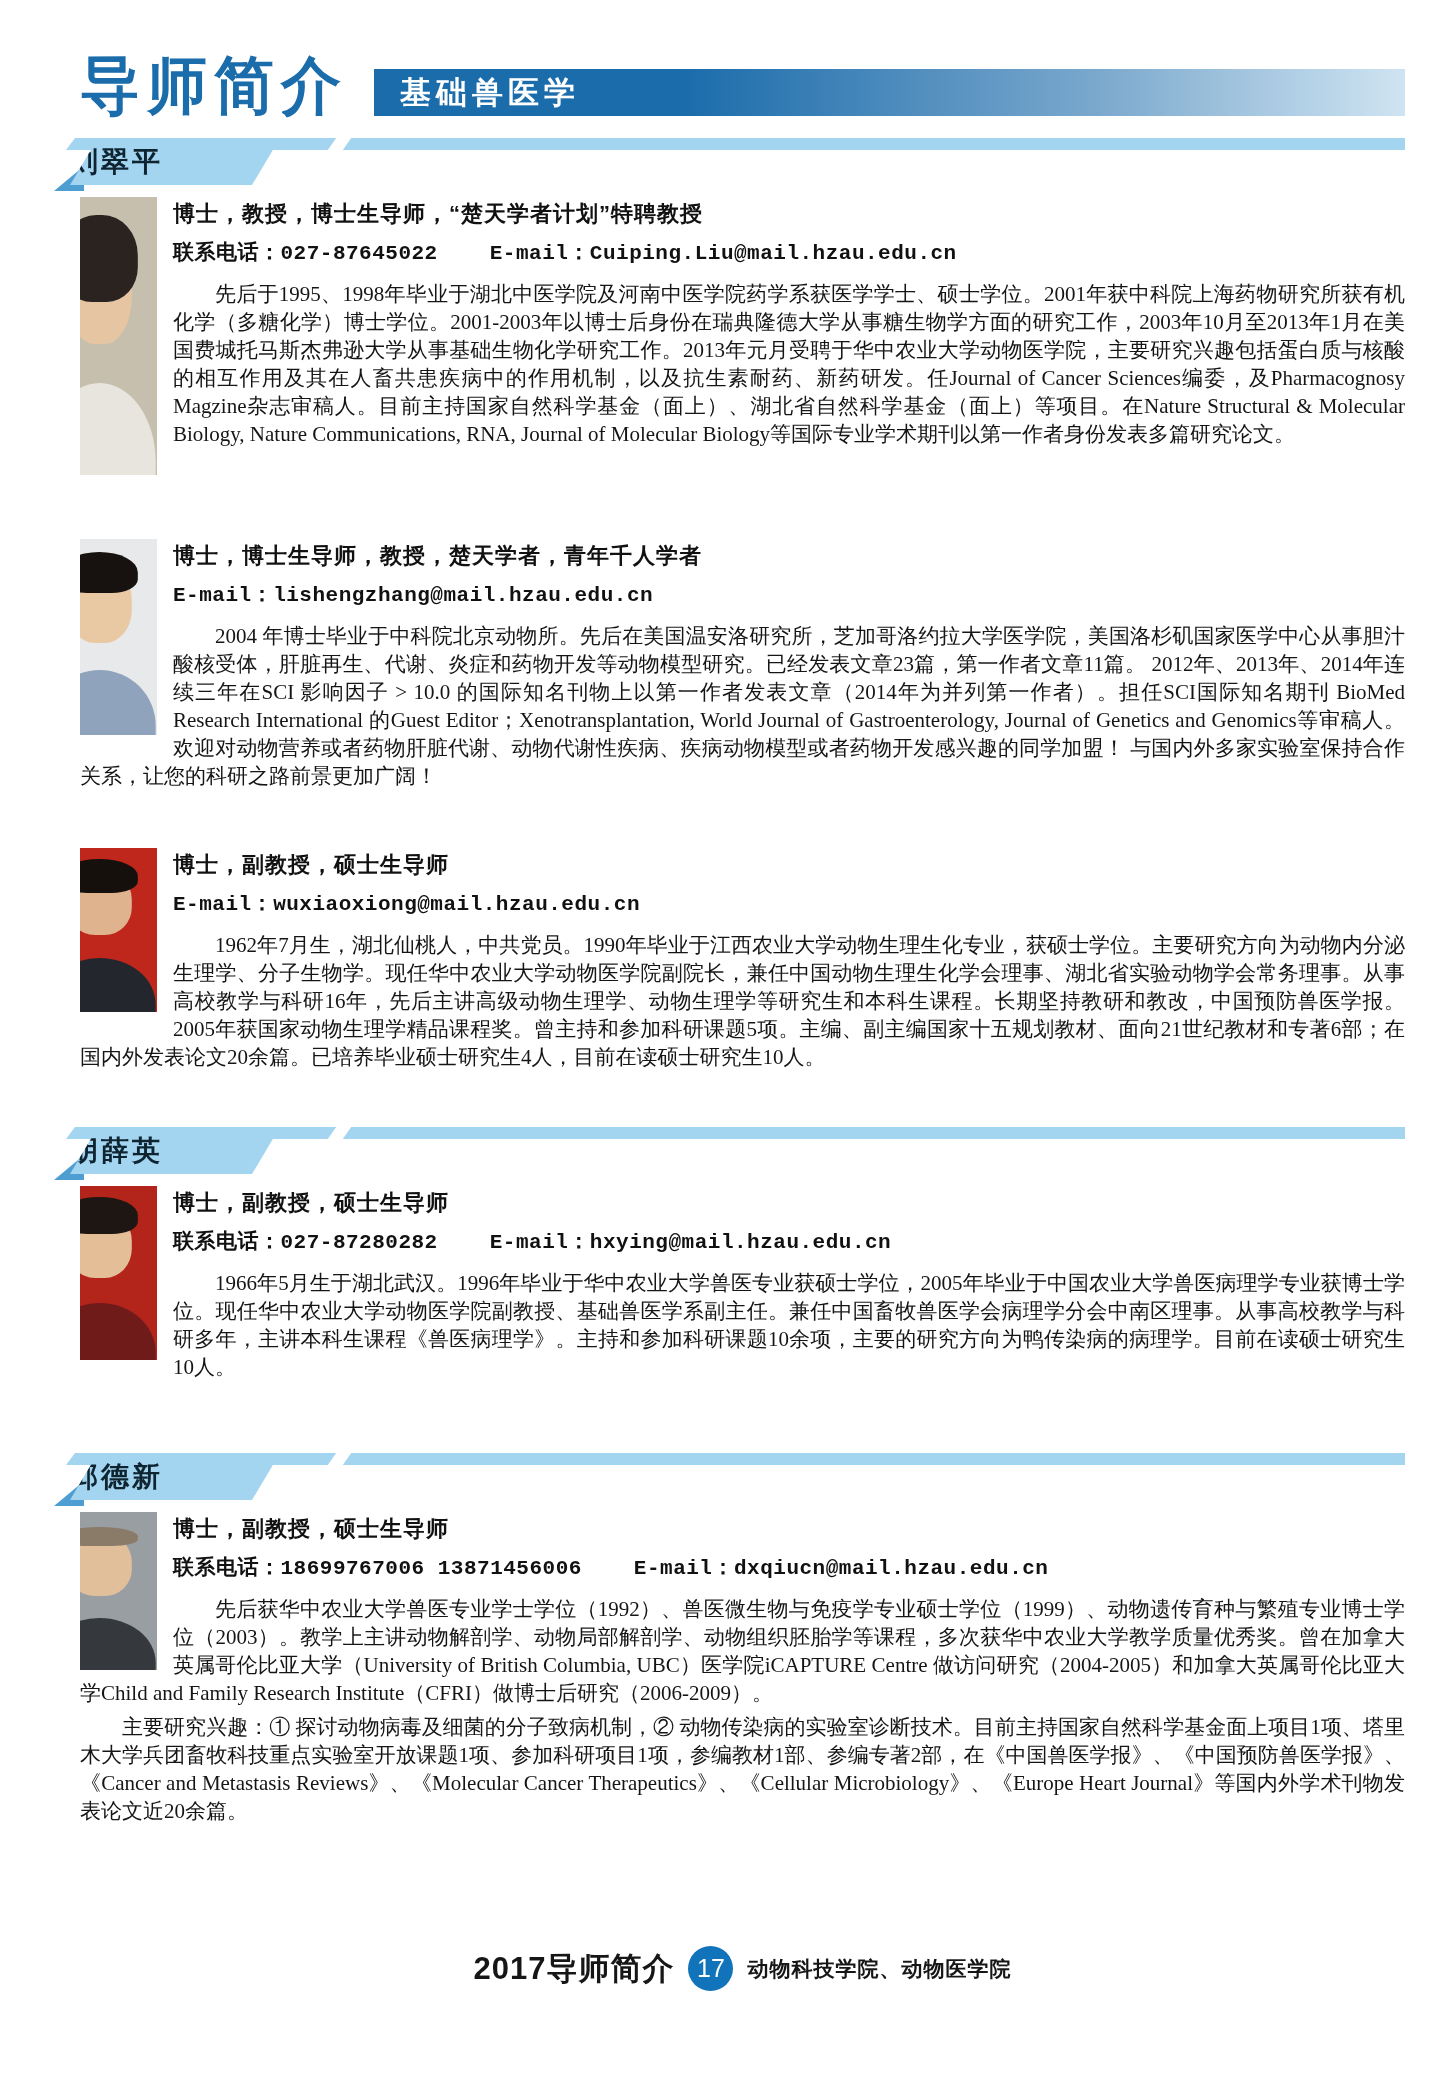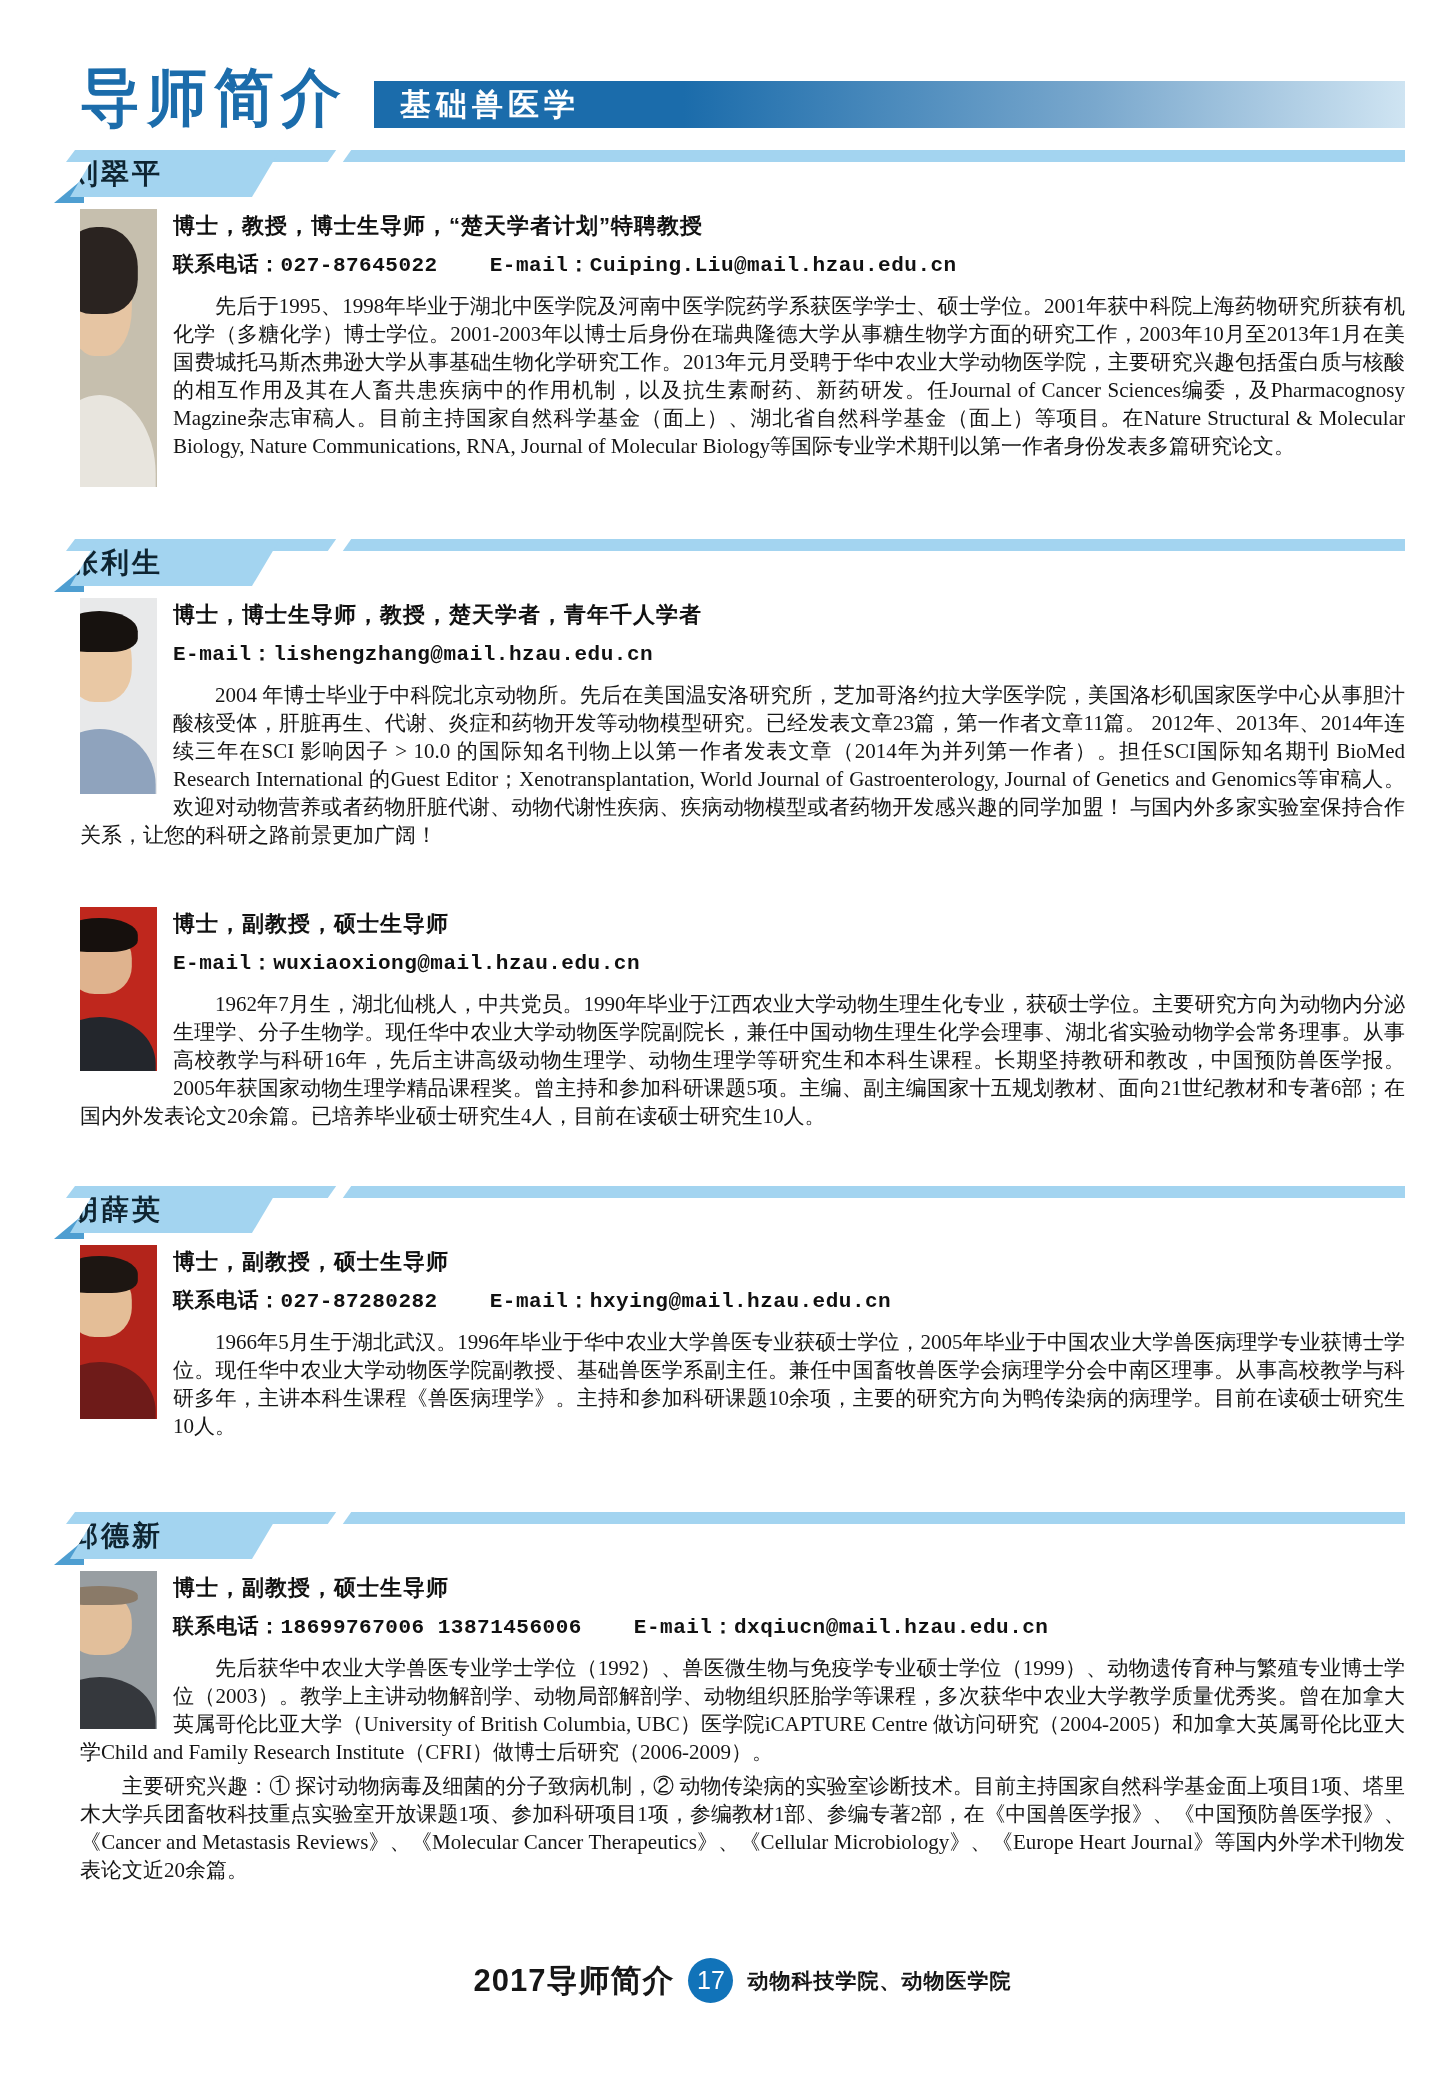--- a/index.html
+++ b/index.html
@@ -1,21 +1,21 @@
 <!DOCTYPE html>
 <html lang="zh" style="--accent_blue: #1b6cab; --banner_fade: #cfe4f2; --tag_blue: #a3d4f0; --tag_fold: #4e9ed1; --circle_blue: #1173b9;"><head>
 <meta charset="utf-8">
 <title>导师简介</title>
 <style>
   * { margin:0; padding:0; box-sizing:border-box; }
   html,body { background:#ffffff; }
   body { font-family:"Liberation Sans","DejaVu Sans",sans-serif; color:#111; }
 
   .page {
-    position:relative; width:1441px; height:2017px; margin:16px auto;
+    position:relative; width:1441px; height:2017px; margin:4px auto;
     background:#fff; overflow:hidden;
     display:flex; flex-direction:column;
     padding:52px 36px 0 80px;
   }
 
   
   .masthead { display:flex; align-items:flex-end; }
   .logo-title {
     font-size:60px; font-weight:900; letter-spacing:7px; line-height:1;
     color:var(--accent_blue); font-family:"Liberation Sans","DejaVu Sans",sans-serif;
@@ -136,28 +136,20 @@
         </div>
       <div class="title-line">博士，教授，博士生导师，“楚天学者计划”特聘教授</div>
       <div class="contact-line">
         <span class="c-label">联系电话：</span><span class="c-value">027-87645022</span><span class="gap-lg"></span><span class="c-label">E-mail：</span><span class="c-value">Cuiping.Liu@mail.hzau.edu.cn</span>
       </div>
       <p class="bio">先后于1995、1998年毕业于湖北中医学院及河南中医学院药学系获医学学士、硕士学位。2001年获中科院上海药物研究所获有机化学（多糖化学）博士学位。2001-2003年以博士后身份在瑞典隆德大学从事糖生物学方面的研究工作，2003年10月至2013年1月在美国费城托马斯杰弗逊大学从事基础生物化学研究工作。2013年元月受聘于华中农业大学动物医学院，主要研究兴趣包括蛋白质与核酸的相互作用及其在人畜共患疾病中的作用机制，以及抗生素耐药、新药研发。任Journal of Cancer Sciences编委，及Pharmacognosy Magzine杂志审稿人。目前主持国家自然科学基金（面上）、湖北省自然科学基金（面上）等项目。在Nature Structural &amp; Molecular Biology, Nature Communications, RNA, Journal of Molecular Biology等国际专业学术期刊以第一作者身份发表多篇研究论文。</p>
     </div>
   </section>
 
   <section class="profile" style="margin-top:46px">
-    <div class="banner-row">
-      <div class="strip"></div>
-      <div class="strip-gap"></div>
-      <div class="tag-fold"></div>
-      <div class="name-tag">
-          <span>张利生</span>
-        </div>
-    </div>
     <div class="profile-content">
       <div class="photo p2">
           <div class="ph-head"></div>
           <div class="ph-body"></div>
         </div>
       <div class="title-line">博士，博士生导师，教授，楚天学者，青年千人学者</div>
       <div class="contact-line">
         <span class="c-label">E-mail：</span><span class="c-value">lishengzhang@mail.hzau.edu.cn</span>
       </div>
       <p class="bio">2004 年博士毕业于中科院北京动物所。先后在美国温安洛研究所，芝加哥洛约拉大学医学院，美国洛杉矶国家医学中心从事胆汁酸核受体，肝脏再生、代谢、炎症和药物开发等动物模型研究。已经发表文章23篇，第一作者文章11篇。 2012年、2013年、2014年连续三年在SCI 影响因子 &gt; 10.0 的国际知名刊物上以第一作者发表文章（2014年为并列第一作者）。担任SCI国际知名期刊 BioMed Research International 的Guest Editor；Xenotransplantation, World Journal of Gastroenterology, Journal of Genetics and Genomics等审稿人。欢迎对动物营养或者药物肝脏代谢、动物代谢性疾病、疾病动物模型或者药物开发感兴趣的同学加盟！ 与国内外多家实验室保持合作关系，让您的科研之路前景更加广阔！</p>

